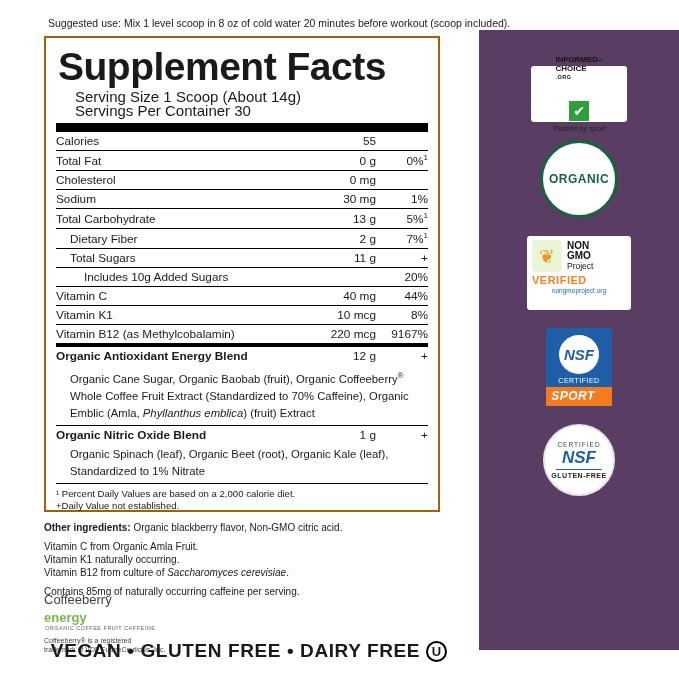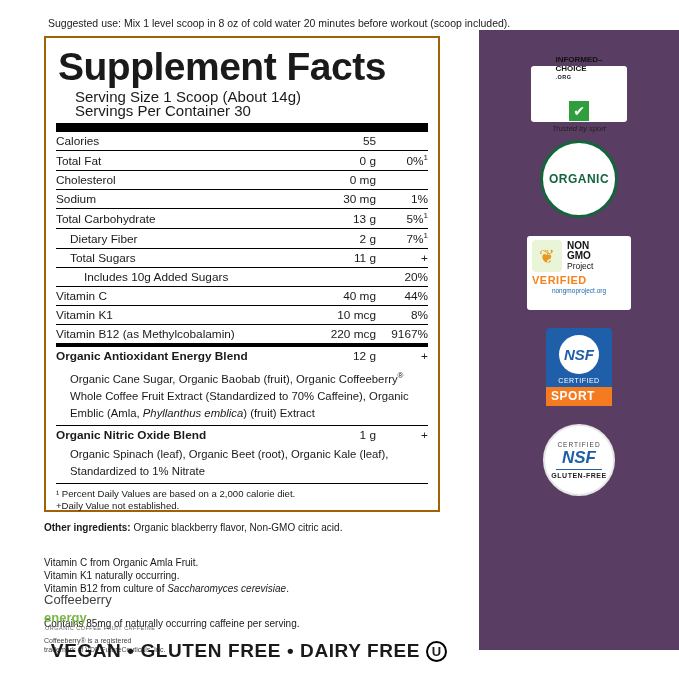--- a/index.html
+++ b/index.html
@@ -61,21 +61,21 @@
   .blend-row td { padding-top:3px; padding-bottom:3px; }
   .footnotes { font-size:9.6px; line-height:12px; margin-top:4px; }
 
   
   .other {
     position:absolute; left:44px; top:521px; width:400px;
     font-size:10px; line-height:13px;
   }
   .other .oi-title { font-weight:bold; }
   .other p { margin:0; }
-  .other .gap { margin-top:22px; }
+  .other .gap { margin-top:6px; }
 
   
   .cb {
     position:absolute; left:44px; top:592px; width:240px;
   }
   .cb-line { display:flex; align-items:baseline; gap:3px;flex-direction:column; }
   .cb-main { font-size:13px; color:#3f3f3f; }
   .cb-energy { font-size:13px; color:#7ab648; font-weight:bold; }
   .cb-sub { font-size:5.5px; letter-spacing:0.5px; color:#666; margin-left:1px; }
   .cb-tm { font-size:7px; color:#444; line-height:9px; margin-top:5px; }
@@ -158,20 +158,21 @@
   .nsf-circle {
     width:40px; height:40px; border-radius:50%; background:#fff; color:#1f5fa9;
     display:flex; align-items:center; justify-content:center;
     font-weight:bold; font-size:15px; font-style:italic;
   }
   .nsf-cert { font-size:7px; color:#fff; margin-top:3px; letter-spacing:0.5px; }
   .nsf-sportband {
     margin-top:3px; width:100%; background:#f47b20; color:#fff;
     font-weight:bold; font-size:12px; text-align:center; padding:2px 12px 3px 0;
     letter-spacing:0.5px;
+    font-style:italic;
   }
 
   
   .nsf-gf {
     width:72px; height:72px; border-radius:50%; background:#fff;
     display:flex; flex-direction:column; align-items:center; justify-content:center;
     border:2px solid #e6e6e6;
   }
   .gf-cert { font-size:6.5px; letter-spacing:1px; color:#444; }
   .gf-nsf {

